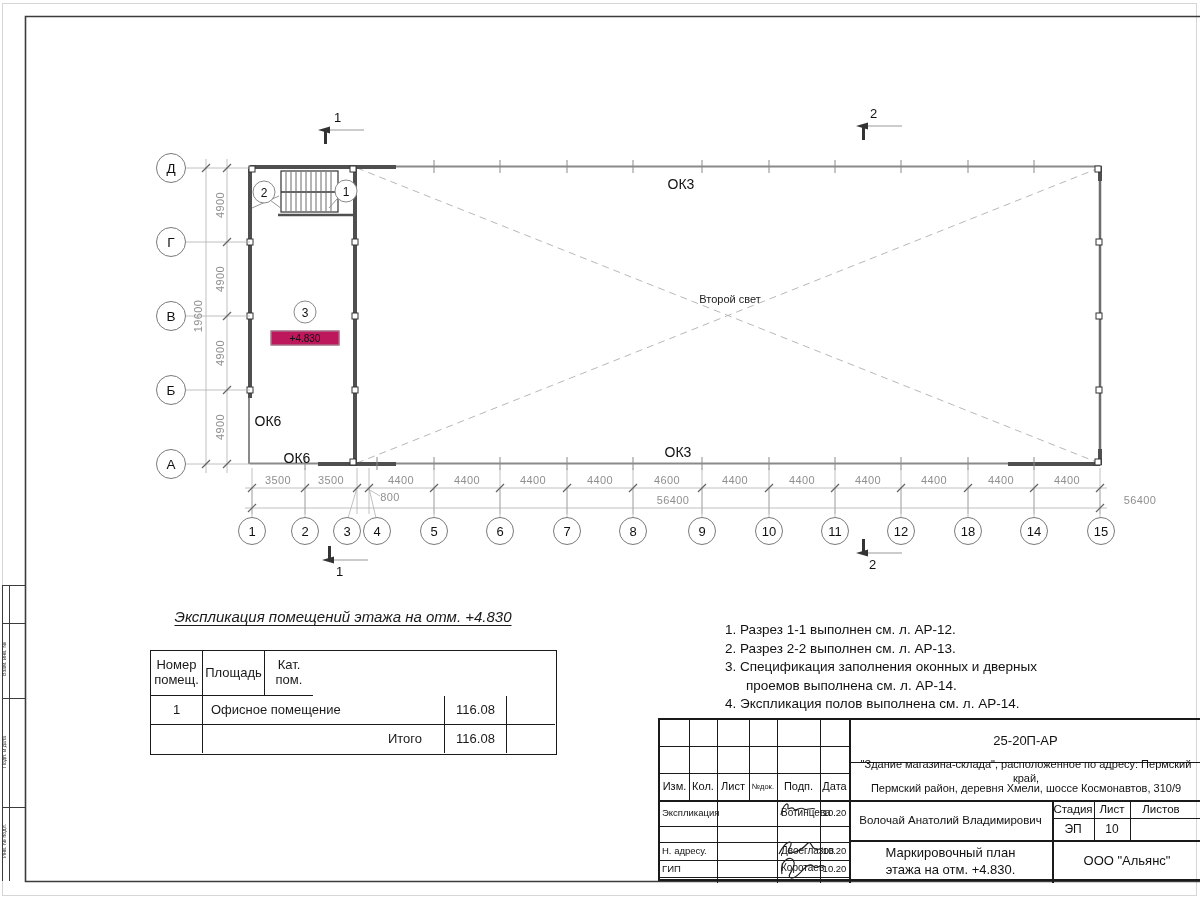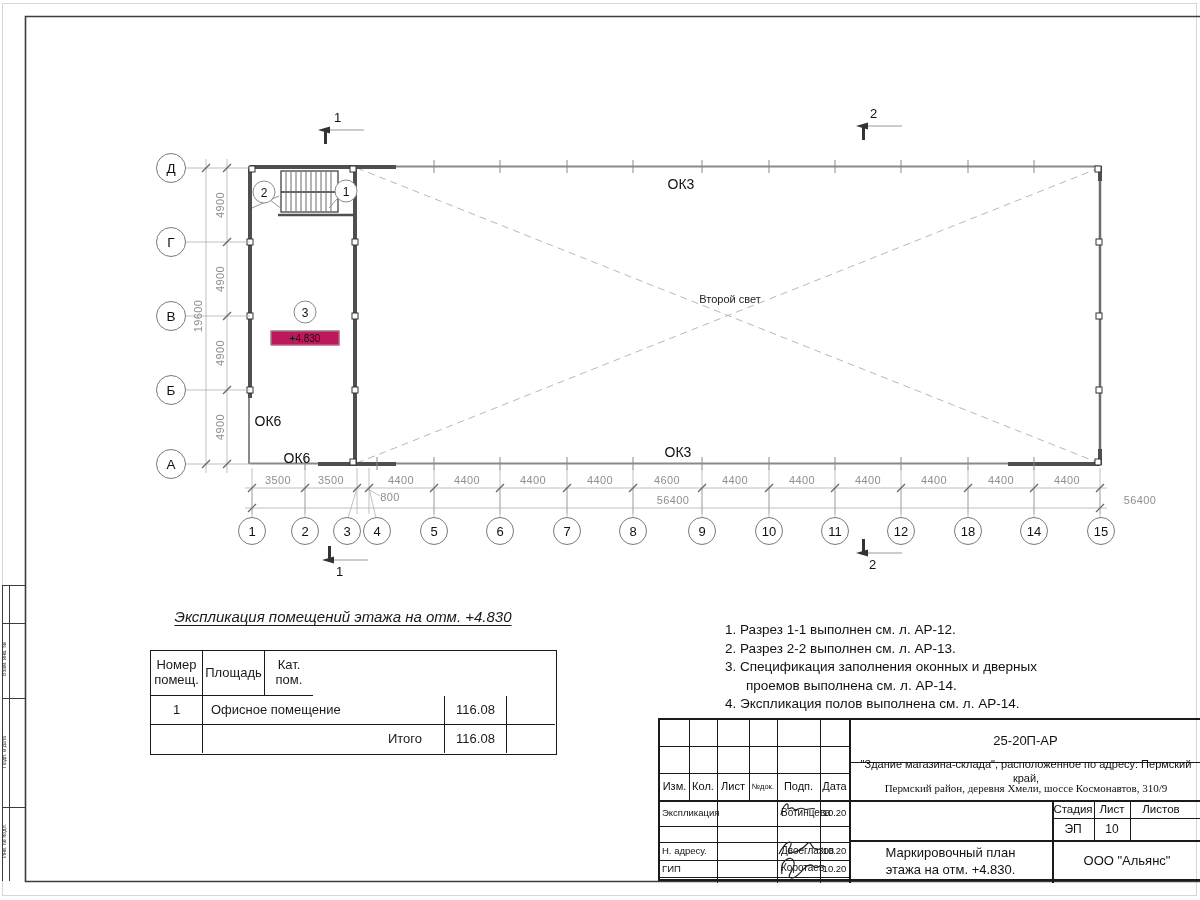--- a/index.html
+++ b/index.html
@@ -378,21 +378,22 @@
     <div class="tb-txt" style="left:160px;top:80px;width:29px;height:26px;font-size:9.5px;">10.20</div>
     <div class="tb-txt" style="left:2px;top:122px;width:55px;height:18px;font-size:9.5px;justify-content:flex-start;">Н. адресу.</div>
     <div class="tb-txt" style="left:119px;top:122px;width:44px;height:18px;font-size:10px;justify-content:flex-start;padding-left:2px;white-space:nowrap;">Двоеглазов</div>
     <div class="tb-txt" style="left:160px;top:122px;width:29px;height:18px;font-size:9.5px;">10.20</div>
     <div class="tb-txt" style="left:2px;top:140px;width:55px;height:17px;font-size:9.5px;justify-content:flex-start;">ГИП</div>
     <div class="tb-txt" style="left:119px;top:140px;width:41px;height:17px;font-size:10px;justify-content:flex-start;padding-left:2px;">Коротаев</div>
     <div class="tb-txt" style="left:160px;top:140px;width:29px;height:17px;font-size:9.5px;">10.20</div>
 
     <div class="tb-txt" style="left:189px;top:0;width:353px;height:42px;font-size:13px;">25-20П-АР</div>
     <div class="tb-txt" style="left:192px;top:42px;width:348px;height:19px;font-size:11px;">"Здание магазина-склада", расположенное по адресу: Пермский край,</div>
-    <div class="tb-txt" style="left:192px;top:59px;width:348px;height:19px;font-size:11px;font-family:Liberation Serif, serif;">Пермский район, деревня Хмели, шоссе Космонавтов, 310/9</div>
+    <div class="tb-txt" style="left:192px;top:59px;width:348px;height:19px;font-size:11px;">Пермский район, деревня Хмели, шоссе Космонавтов, 310/9</div>
+    <div class="tb-txt" style="left:189px;top:80px;width:203px;height:40px;font-size:11.5px;">Волочай Анатолий Владимирович</div>
     <div class="tb-txt" style="left:392px;top:80px;width:42px;height:18px;font-size:11.5px;">Стадия</div>
     <div class="tb-txt" style="left:434px;top:80px;width:36px;height:18px;font-size:11.5px;">Лист</div>
     <div class="tb-txt" style="left:470px;top:80px;width:62px;height:18px;font-size:11.5px;text-align:center;">Листов</div>
     <div class="tb-txt" style="left:392px;top:98px;width:42px;height:22px;font-size:12px;">ЭП</div>
     <div class="tb-txt" style="left:434px;top:98px;width:36px;height:22px;font-size:12px;">10</div>
     <div class="tb-txt" style="left:470px;top:98px;width:62px;height:22px;font-size:12px;"></div>
     <div class="tb-txt" style="left:189px;top:124px;width:203px;height:18px;font-size:13px;">Маркировочный план</div>
     <div class="tb-txt" style="left:189px;top:141px;width:203px;height:18px;font-size:13px;">этажа на отм. +4.830.</div>
     <div class="tb-txt" style="left:392px;top:120px;width:150px;height:43px;font-size:13px;">ООО "Альянс"</div>
   </div>

